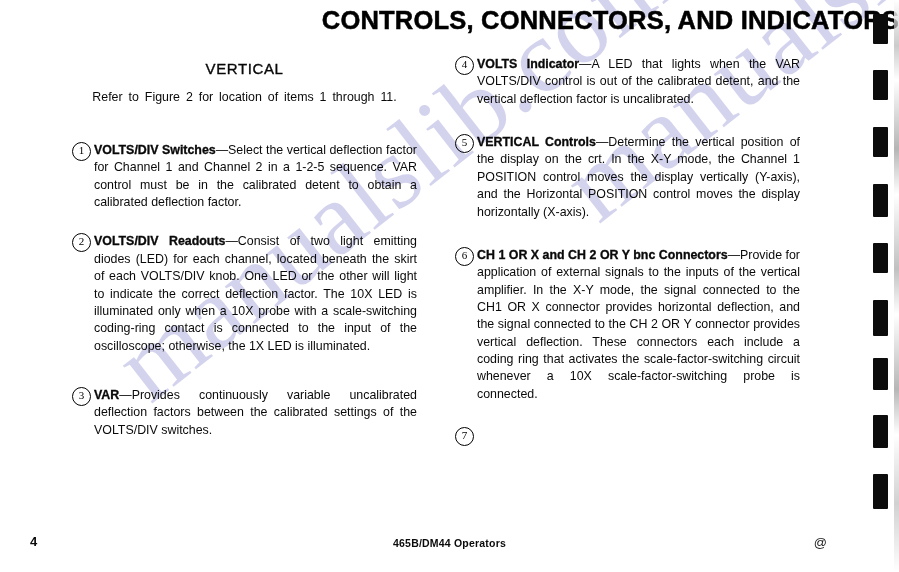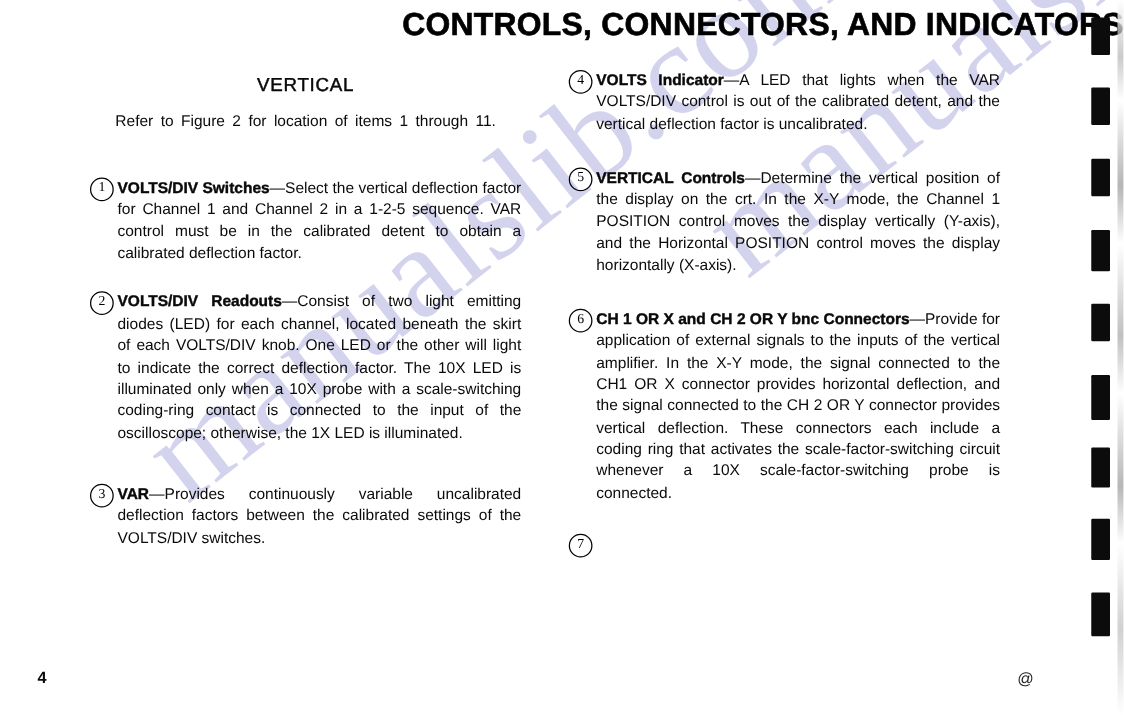--- a/index.html
+++ b/index.html
@@ -255,20 +255,21 @@
 
       <div class="item" style="margin-top:24px;">
         <span class="bullet">7</span>
       </div>
 
     </div>
   </div>
 
   <div class="footer">
     <div class="footer-page-number">4</div>
+    <div class="footer-center">465B/DM44 Operators</div>
     <div class="footer-mark">@</div>
   </div>
 
   <div class="binding">
     <div class="edge-smudge"></div>
   <div class="hole" style="top: 14px; height: 30px;"></div>
       <div class="hole" style="top: 70px; height: 30px;"></div>
       <div class="hole" style="top: 127px; height: 30px;"></div>
       <div class="hole" style="top: 184px; height: 33px;"></div>
       <div class="hole" style="top: 243px; height: 30px;"></div>

